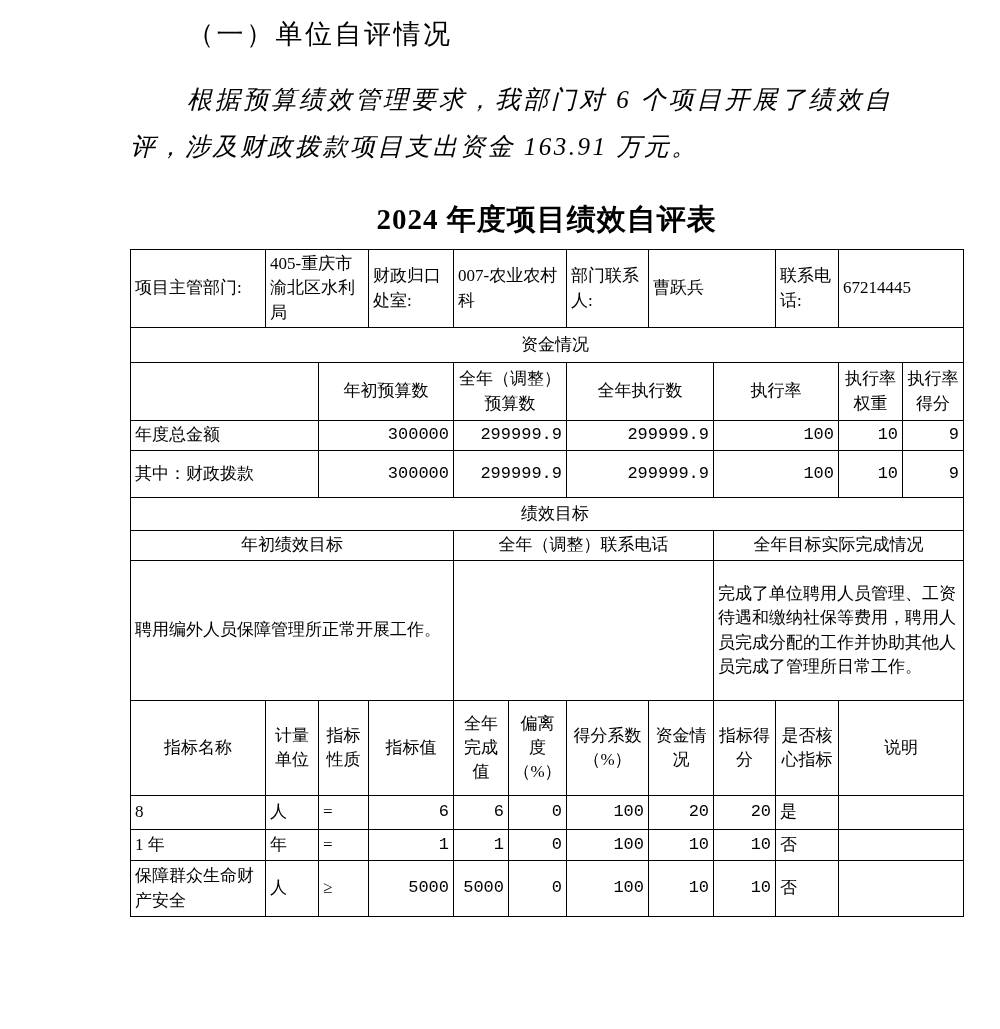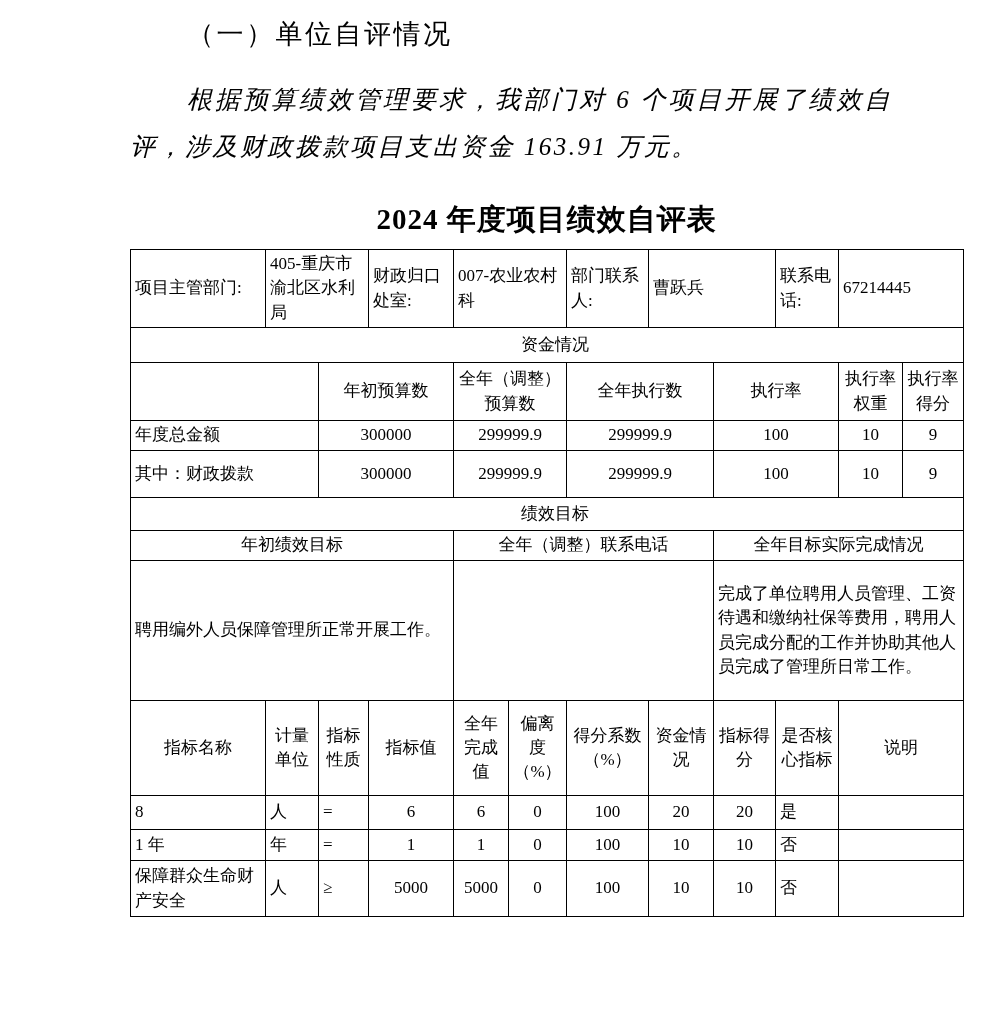--- a/index.html
+++ b/index.html
@@ -27,21 +27,21 @@
     width:833px; border-collapse:collapse; table-layout:fixed;
     background:#ffffff;
   }
   table.eval td {
     border:1px solid #000000;
     font-size:17px; line-height:1.42;
     padding:2px 4px; vertical-align:middle;
     word-break:break-all; overflow:hidden;
   }
   td.c  { text-align:center; }
-  td.num{ text-align:center; }
+  td.num{ text-align:right;font-family:Liberation Mono, monospace; }
   td.top{ vertical-align:top; }
   tr.section-row td { text-align:center;padding-left:20px; }
 </style>
 </head>
 <body>
 
 <div class="content">
 
   <div class="section-heading">（一）单位自评情况</div>
 

